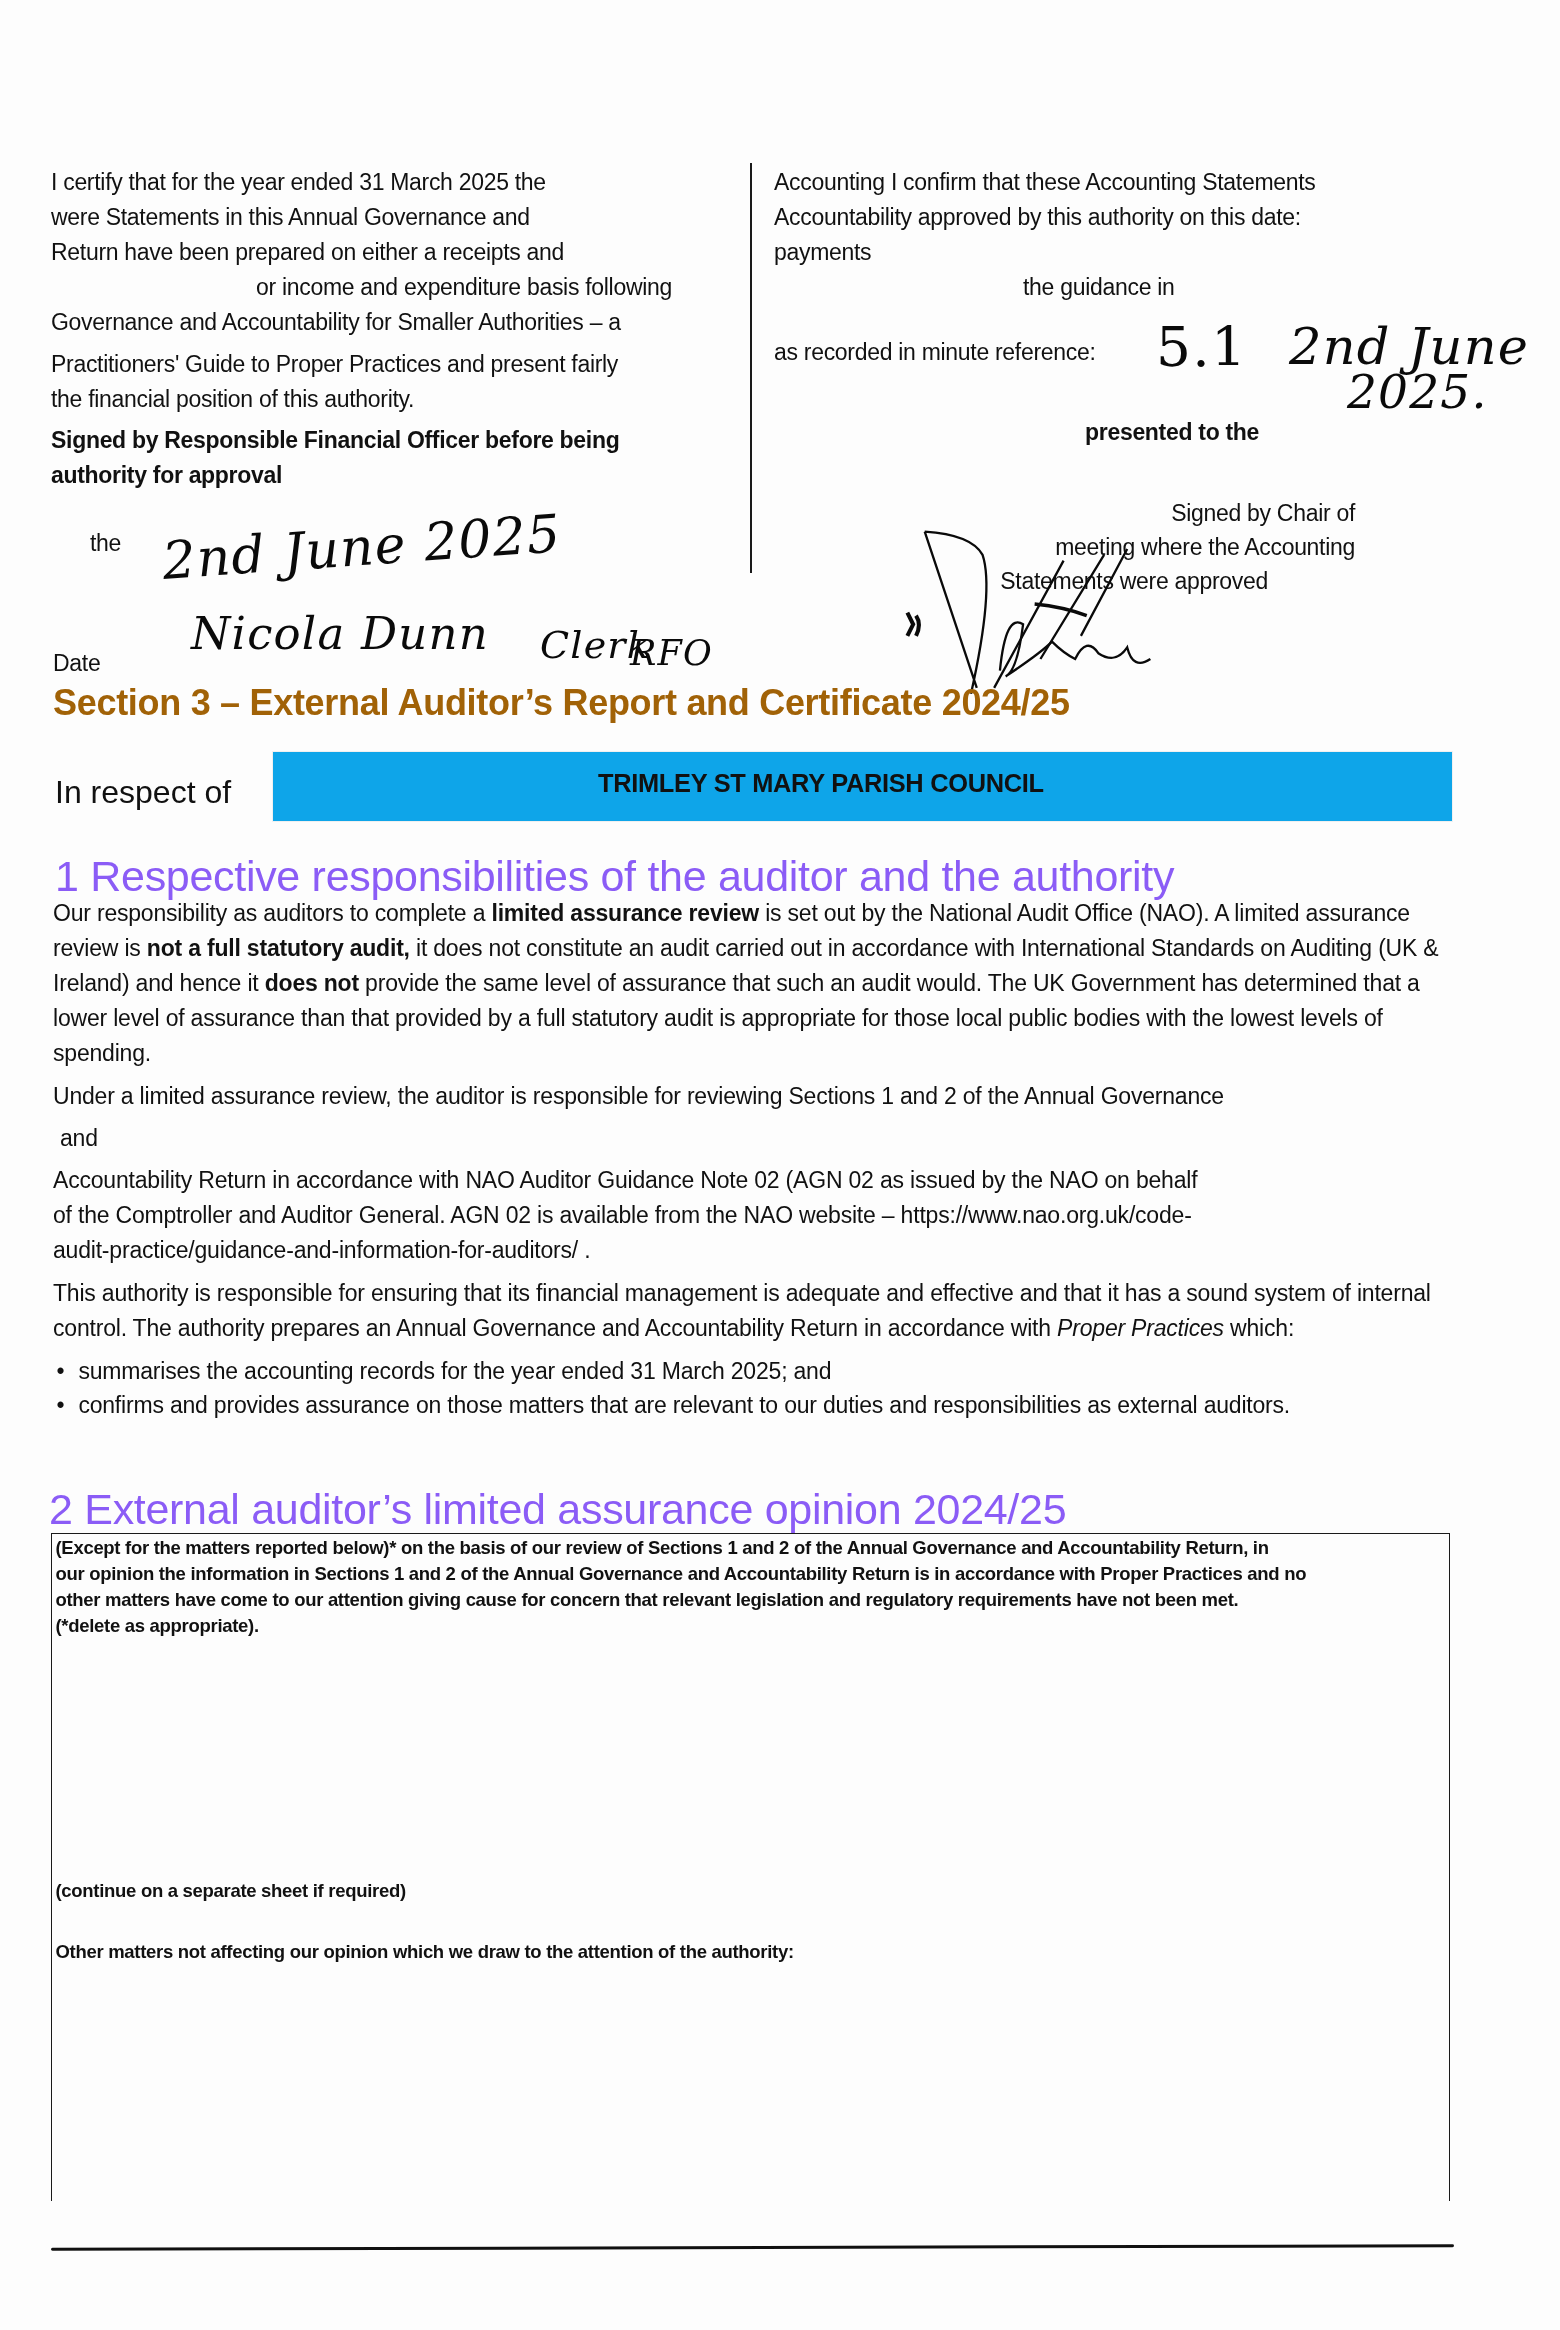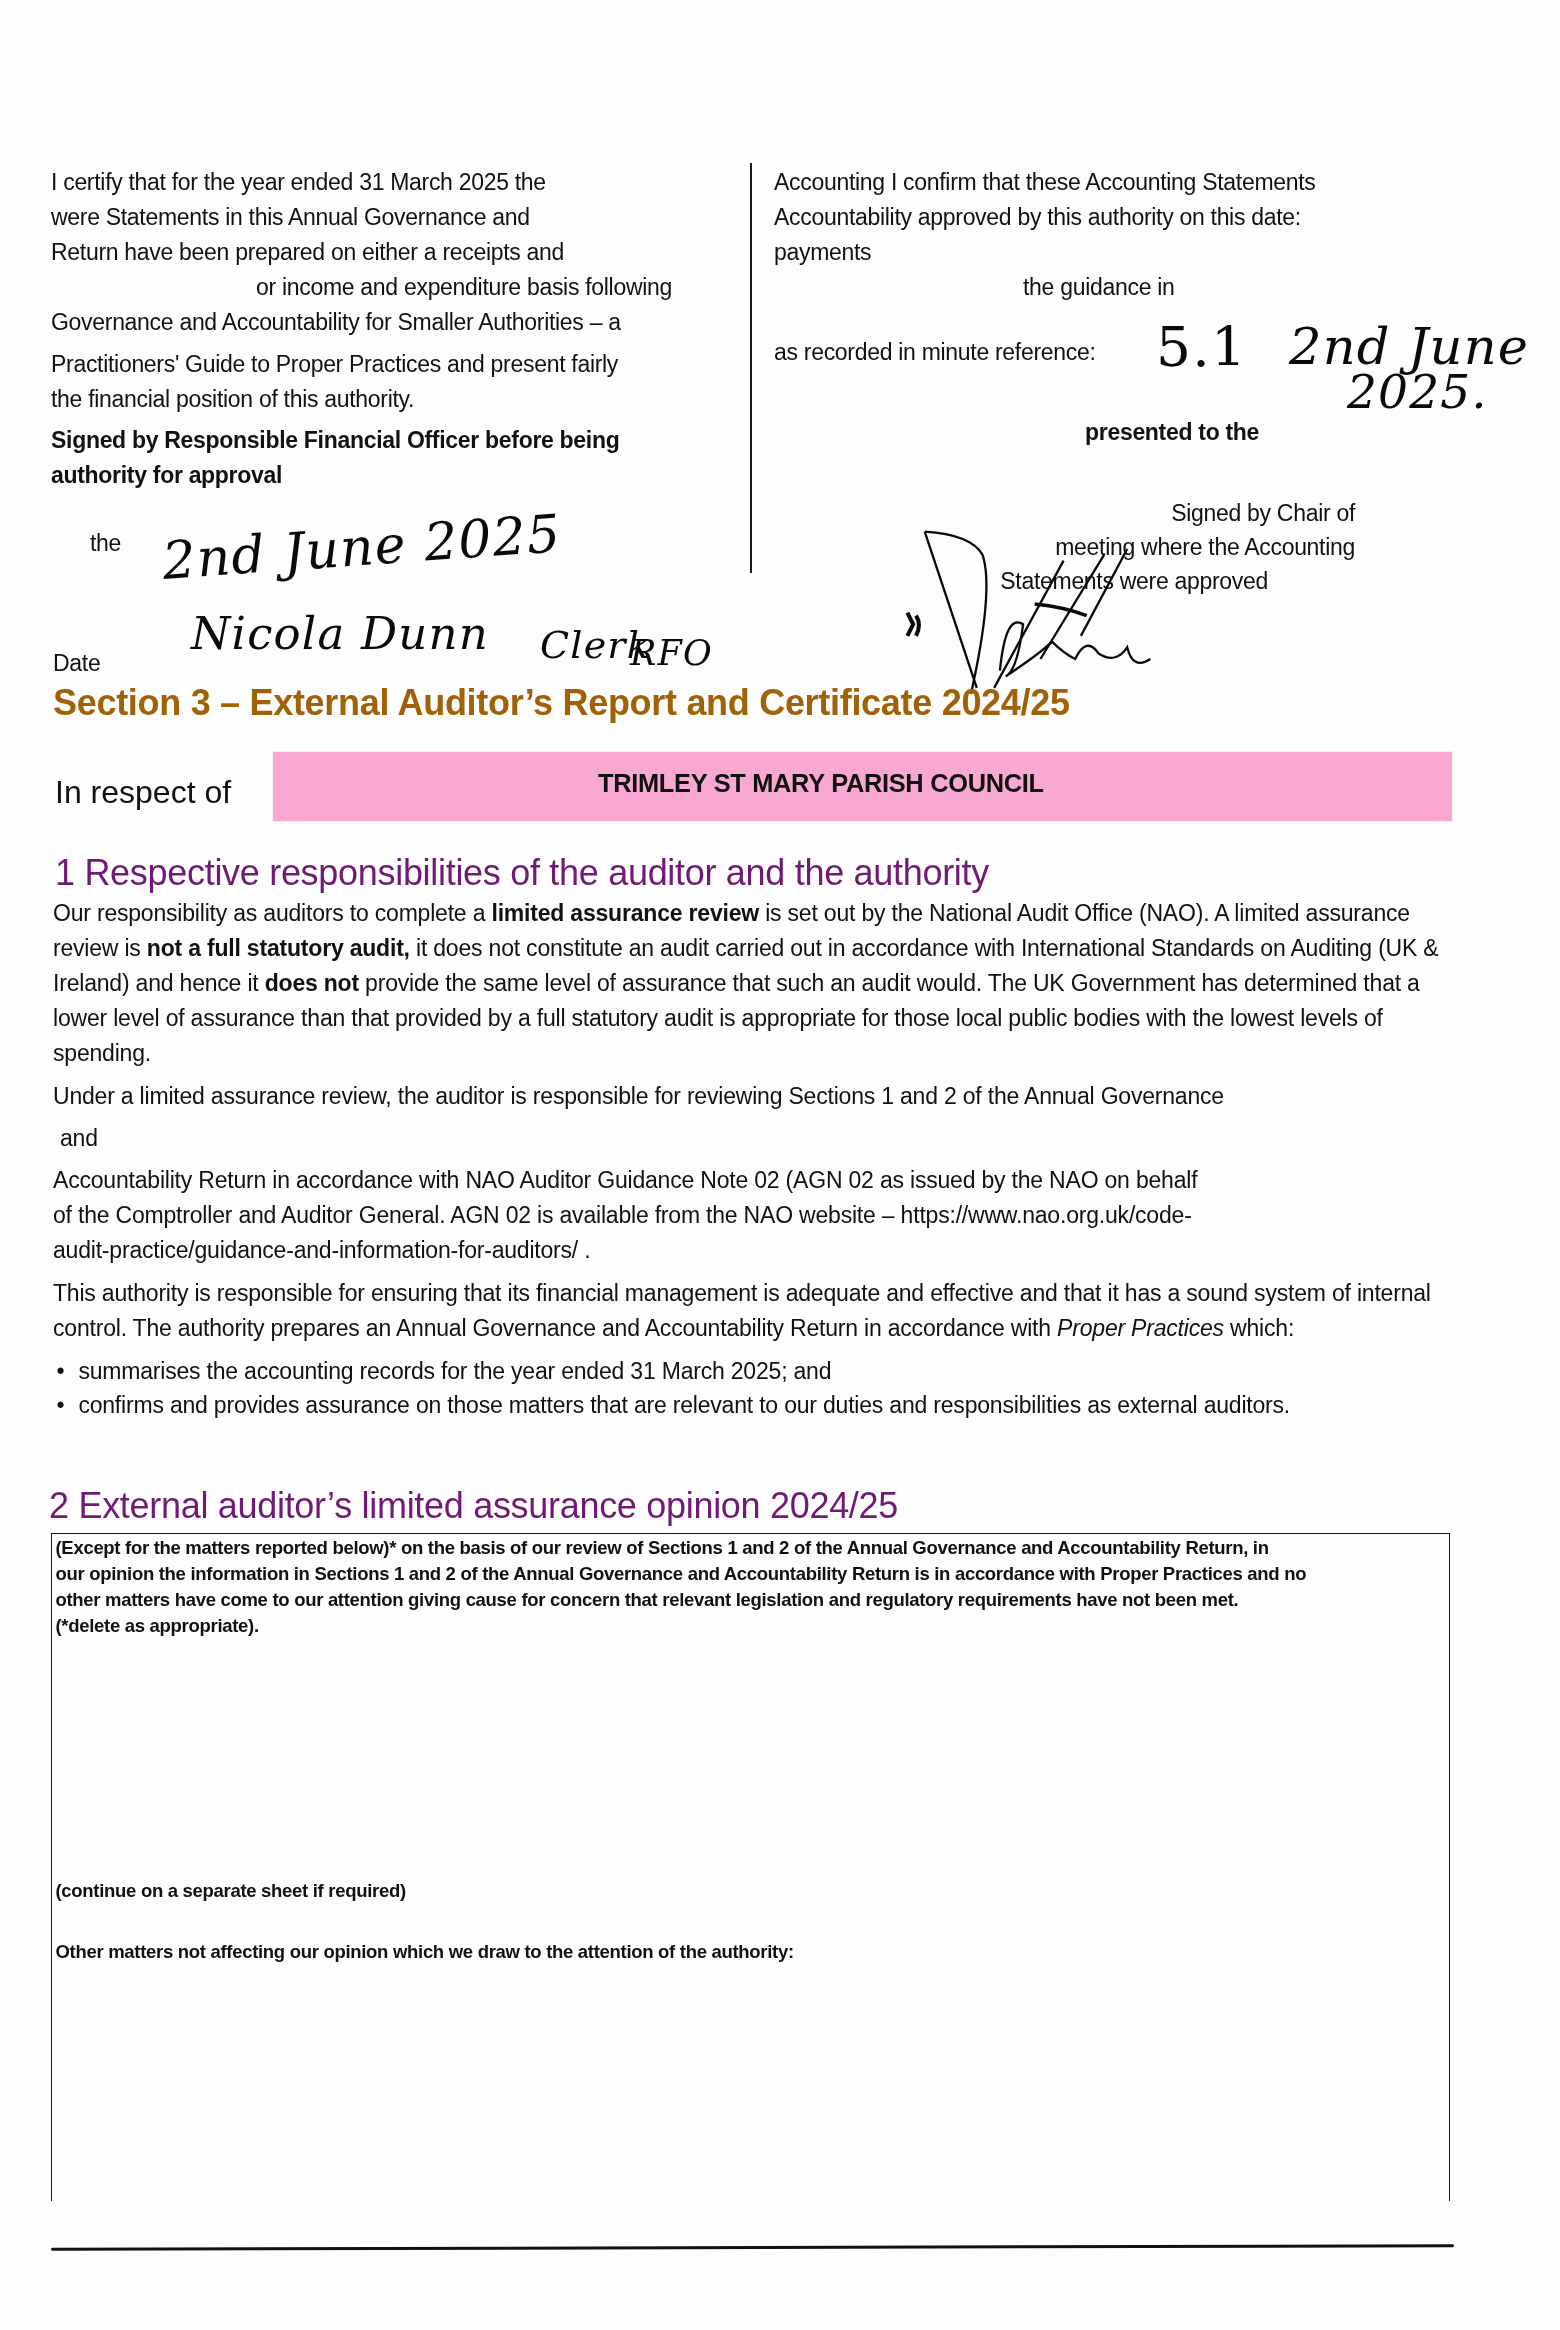--- a/index.html
+++ b/index.html
@@ -13,21 +13,21 @@
   .bold { font-weight: bold; }
   
   #col-left { left: 51px; top: 165px; width: 694px; }
   #col-right { left: 774px; top: 165px; width: 694px; }
   #col-divider { left: 750px; top: 163px; width: 1.7px; height: 410px; background: #1a1a1a; }
   .hand {
     font-family: "DejaVu Serif", serif; font-style: italic; color: #0a0a0a;
     font-weight: normal; letter-spacing: 1.2px;
   }
   .section-title { font-size: 36px; font-weight: bold; color: #a16207; letter-spacing: -0.3px; }
-  .h2 { font-size: 36px; color: #701a75; letter-spacing: -0.3px; }
+  .h2 { font-size: 43px; color: #8b5cf6; letter-spacing: -0.3px; }
   .para { font-size: 23px; line-height: 35px; letter-spacing: -0.2px; margin: 0 0 8px 0; }
   #opinion-box {
     left: 51px; top: 1533px; width: 1399px; height: 668px;
     border: 1.7px solid #1a1a1a; border-bottom: none; box-sizing: border-box;
   }
   .box-txt { font-size: 18.5px; line-height: 26px; letter-spacing: -0.3px; padding-left: 3.5px; font-weight: bold; }
   #bottom-rule { left: 51px; top: 2246px; width: 1403px; height: 2.9px; background: #111; border-radius: 1.7px; transform: rotate(-0.15deg); }
   ul.bullets { margin: 0; padding: 0; list-style: none; }
   ul.bullets li { position: relative; padding-left: 25.4px; font-size: 23px; line-height: 34px; letter-spacing: -0.2px; }
   ul.bullets li::before { content: "•"; position: absolute; left: 3.5px; }
@@ -79,21 +79,21 @@
     <path d="M180,290 L300,70 M260,240 L370,60 M330,200 L410,50" fill="none" stroke="#0a0a0a" stroke-width="4"></path>
     <path d="M190,260 Q200,160 230,180 Q220,260 200,270 Q260,230 280,210 Q300,230 320,240 Q340,200 360,230 Q390,250 410,220 Q420,260 450,240" fill="none" stroke="#0a0a0a" stroke-width="4"></path>
     <path d="M250,145 Q300,150 340,165" fill="none" stroke="#0a0a0a" stroke-width="6"></path>
     <path d="M30,160 L40,180 L30,200 M45,165 Q55,180 45,200" fill="none" stroke="#0a0a0a" stroke-width="7"></path>
   </svg>
 </div>
 
 <div class="abs section-title" style="left:53px; top:682px;">Section 3 – External Auditor’s Report and Certificate 2024/25</div>
 
 <div class="abs" style="left:55px; top:774px; font-size:32px;">In respect of</div>
-<div class="abs" style="left:272px; top:751px; width:1179px; height:69px; background:#f9a8d4; border:0.6px solid #f0f0f0;">
+<div class="abs" style="left:272px; top:751px; width:1179px; height:69px; background:#0ea5e9; border:0.6px solid #f0f0f0;">
   <div style="position:absolute; left:325px; top:17.3px; font-size:25.4px; font-weight:bold; letter-spacing:-0.3px;">TRIMLEY ST MARY PARISH COUNCIL</div>
 </div>
 
 <div class="abs h2" style="left:55px; top:852px;">1 Respective responsibilities of the auditor and the authority</div>
 
 <div class="abs" style="left:53px; top:896px; width:1410px;">
   <p class="para"><span>Our responsibility as auditors to complete a </span><b>limited assurance review</b><span> is set out by the National Audit Office (NAO). A limited assurance review is </span><b>not a full statutory audit,</b><span> it does not constitute an audit carried out in accordance with International Standards on Auditing (UK &amp; Ireland) and hence it </span><b>does not</b><span> provide the same level of assurance that such an audit would. The UK Government has determined that a lower level of assurance than that provided by a full statutory audit is appropriate for those local public bodies with the lowest levels of spending.</span></p>
   <div class="para" style="margin:0">Under a limited assurance review, the auditor is responsible for reviewing Sections 1 and 2 of the Annual Governance</div>
   <div class="para" style="margin:7px">and</div>
   <p class="para" style="width:1156px">Accountability Return in accordance with NAO Auditor Guidance Note 02 (AGN 02 as issued by the NAO on behalf of the Comptroller and Auditor General. AGN 02 is available from the NAO website – https://www.nao.org.uk/code-audit-practice/guidance-and-information-for-auditors/ .</p>

